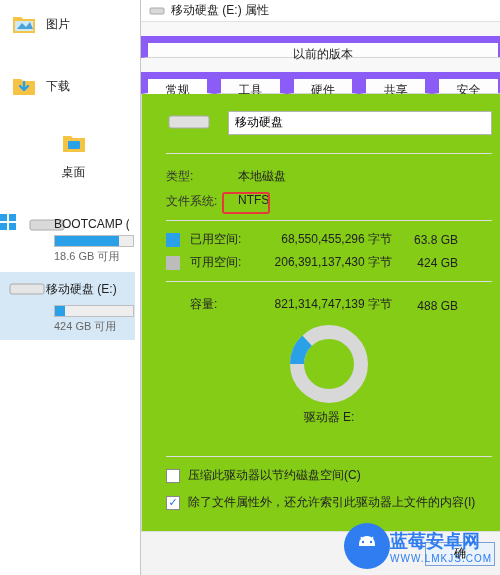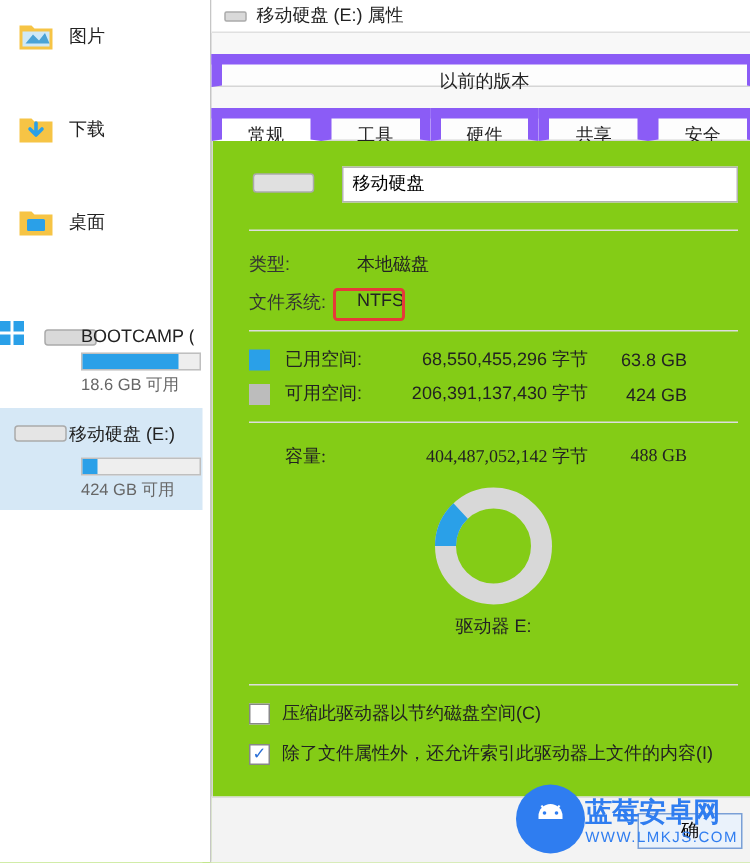--- a/index.html
+++ b/index.html
@@ -30,21 +30,21 @@
     gap: 10px;
     cursor: pointer;
   }
   .nav-item .fld {
     width: 24px; height: 22px;
     position: relative;
   }
   .fld svg { width: 24px; height: 22px; display:block; }
   .nav-pictures { margin-top: 8px; }
   .nav-downloads { margin-top: 30px; }
-  .nav-desktop { margin-top: 30px; }
+  .nav-desktop { margin-top: 30px; flex-direction: column; }
 
   .drive-block {
     padding: 6px 6px 6px 8px;
   }
   .drive-block.bootcamp { margin-top: 44px; }
   .drive-block.removable {
     margin-top: 2px;
     background: #d6e8f6;
   }
   .drive-row {
@@ -176,24 +176,23 @@
     margin-right:10px;
   }
   .sw.used { background:#2aa0e8; }
   .sw.free { background:#bcbcbc; }
   .usage-row .lbl { width:62px; }
   .usage-row .bytes { width:140px; text-align:right; }
   .usage-row .human { width:66px; text-align:right; }
 
   .cap-row {
     display:flex;
-    align-items:flex-start;
+    align-items:flex-end;
     font-size:12px;
     margin-top:14px;
-    font-family:Liberation Serif, serif;
   }
   .cap-row .lbl { margin-left:24px; width:62px; }
   .cap-row .bytes { width:140px; text-align:right; }
   .cap-row .human { width:66px; text-align:right; }
 
   .donut-wrap {
     margin-top:8px;
     display:flex;
     justify-content:center;
   }
@@ -405,21 +404,21 @@
       <span class="sw free"></span>
       <span class="lbl">可用空间:</span>
       <span class="bytes">206,391,137,430 字节</span>
       <span class="human">424 GB</span>
     </div>
 
     <hr class="sep">
 
     <div class="cap-row">
       <span class="lbl">容量:</span>
-      <span class="bytes">404,487,052,142 字节</span>
+      <span class="bytes">821,314,747,139 字节</span>
       <span class="human">488 GB</span>
     </div>
 
     <div class="donut-wrap">
       <svg width="86" height="86" viewBox="0 0 86 86">
         <circle cx="43" cy="43" r="32" fill="none" stroke="#d8d8d8" stroke-width="14"></circle>
 
         <circle cx="43" cy="43" r="32" fill="none" stroke="#2aa0e8" stroke-width="14" stroke-dasharray="26.1 201" transform="rotate(-180 43 43)"></circle>
       </svg>
     </div>

